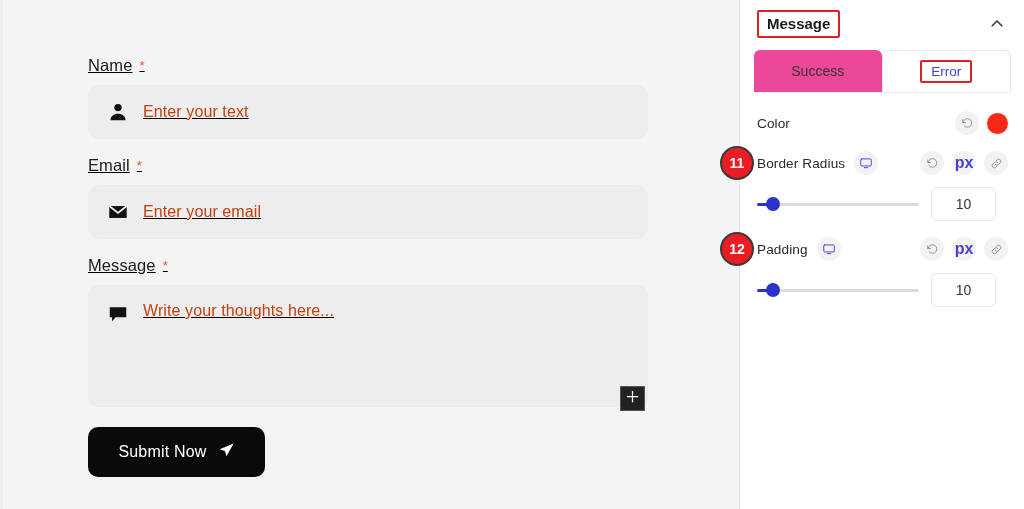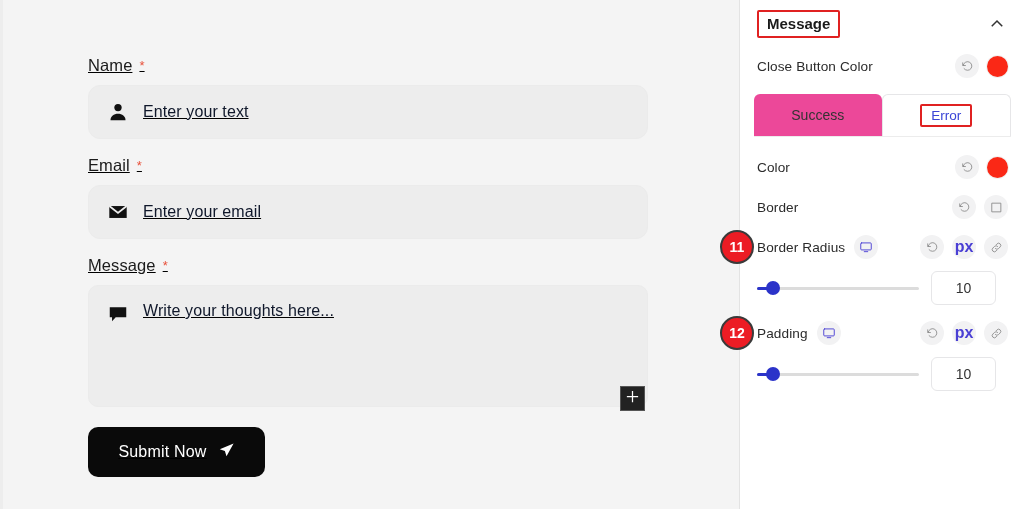--- a/index.html
+++ b/index.html
@@ -32,21 +32,21 @@
     margin-bottom: 10px;
   }
   .req { color: #e8503a; font-size: 13px; line-height: 1; position: relative; top: -1px; }
 
   .input-box {
     position: relative; background: #ededed; border-radius: 12px;
     height: 54px; display: flex; align-items: center; padding: 0 18px;
     gap: 14px; border: 1px solid #ebebeb;
   }
   .input-box.area { height: 122px; align-items: flex-start; padding-top: 16px; border-radius: 10px; }
-  .ph { font-size: 16px; color: #0f172a; letter-spacing: .1px; }
+  .ph { font-size: 16px; color: #c2410c; letter-spacing: .1px; }
   .ficon { width: 22px; height: 22px; flex: 0 0 22px; display: block; color: #111; }
   .ficon svg { display: block; width: 22px; height: 22px; fill: #111; }
   .input-box.area .ficon { margin-top: 1px; }
 
   .submit-btn {
     margin-top: 20px;
     width: 177px; height: 50px;
     background: #0a0a0a; color: #fff;
     border: none; border-radius: 10px;
     display: flex; align-items: center; justify-content: center; gap: 11px;
@@ -235,32 +235,20 @@
 
     <div class="panel-head">
       <div class="panel-title">Message</div>
       <span class="chev">
         <svg viewBox="0 0 24 24">
             <path d="M5 15l7-7 7 7"></path>
           </svg>
       </span>
     </div>
 
-    <div class="row" style="min-height:44px;">
-      <span class="row-label">Close Button Color</span>
-      <span class="row-ctl">
-        <span class="ibtn">
-          <svg viewBox="0 0 24 24">
-              <path class="stroke" d="M4 10a8 8 0 1 1 1.6 6"></path>
-              <path class="stroke" d="M3.2 5.2v5h5"></path>
-            </svg>
-        </span>
-        <span class="swatch" style="background:#fa2816;"></span>
-      </span>
-    </div>
 
     <div class="tabs">
       <div class="tab inactive">
         <span>Success</span>
       </div>
       <div class="tab active">
         <span class="tab-mark">Error</span>
       </div>
     </div>
     <div class="tabs-under"></div>
@@ -274,36 +262,20 @@
           <svg viewBox="0 0 24 24">
               <path class="stroke" d="M4 10a8 8 0 1 1 1.6 6"></path>
               <path class="stroke" d="M3.2 5.2v5h5"></path>
             </svg>
         </span>
         <span class="swatch" style="background:#fa2816;"></span>
       </span>
     </div>
 
 
-    <div class="row">
-      <span class="row-label">Border</span>
-      <span class="row-ctl">
-        <span class="ibtn">
-          <svg viewBox="0 0 24 24">
-              <path class="stroke" d="M4 10a8 8 0 1 1 1.6 6"></path>
-              <path class="stroke" d="M3.2 5.2v5h5"></path>
-            </svg>
-        </span>
-        <span class="ibtn">
-          <svg viewBox="0 0 24 24">
-              <rect class="stroke" x="4" y="4" width="16" height="16"></rect>
-            </svg>
-        </span>
-      </span>
-    </div>
 
     <div class="row">
       <span class="badge">11</span>
       <span class="row-label">Border Radius</span>
       <span class="ibtn mon">
         <svg viewBox="0 0 24 24">
             <rect class="stroke-b" x="3" y="5" width="18" height="12" rx="1.5"></rect>
             <path class="stroke-b" d="M9 20h6"></path>
           </svg>
       </span>

